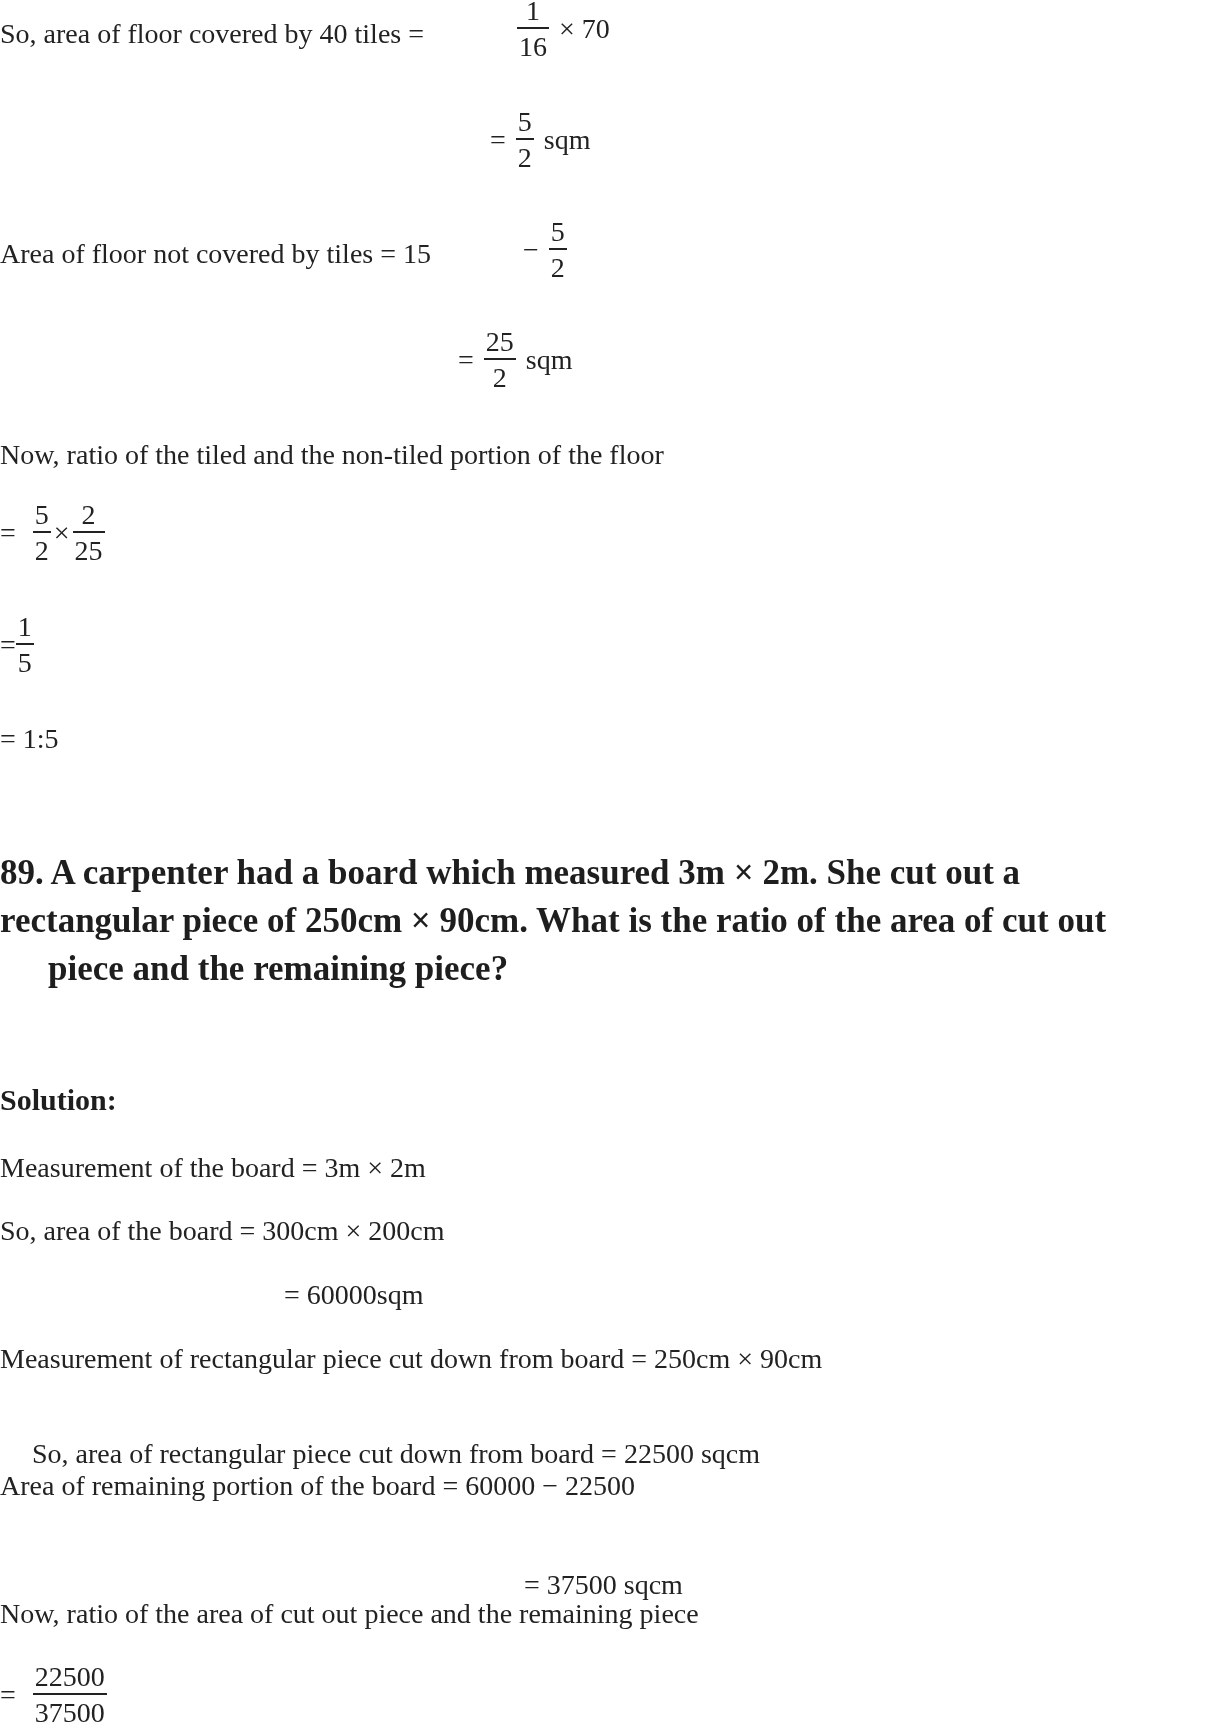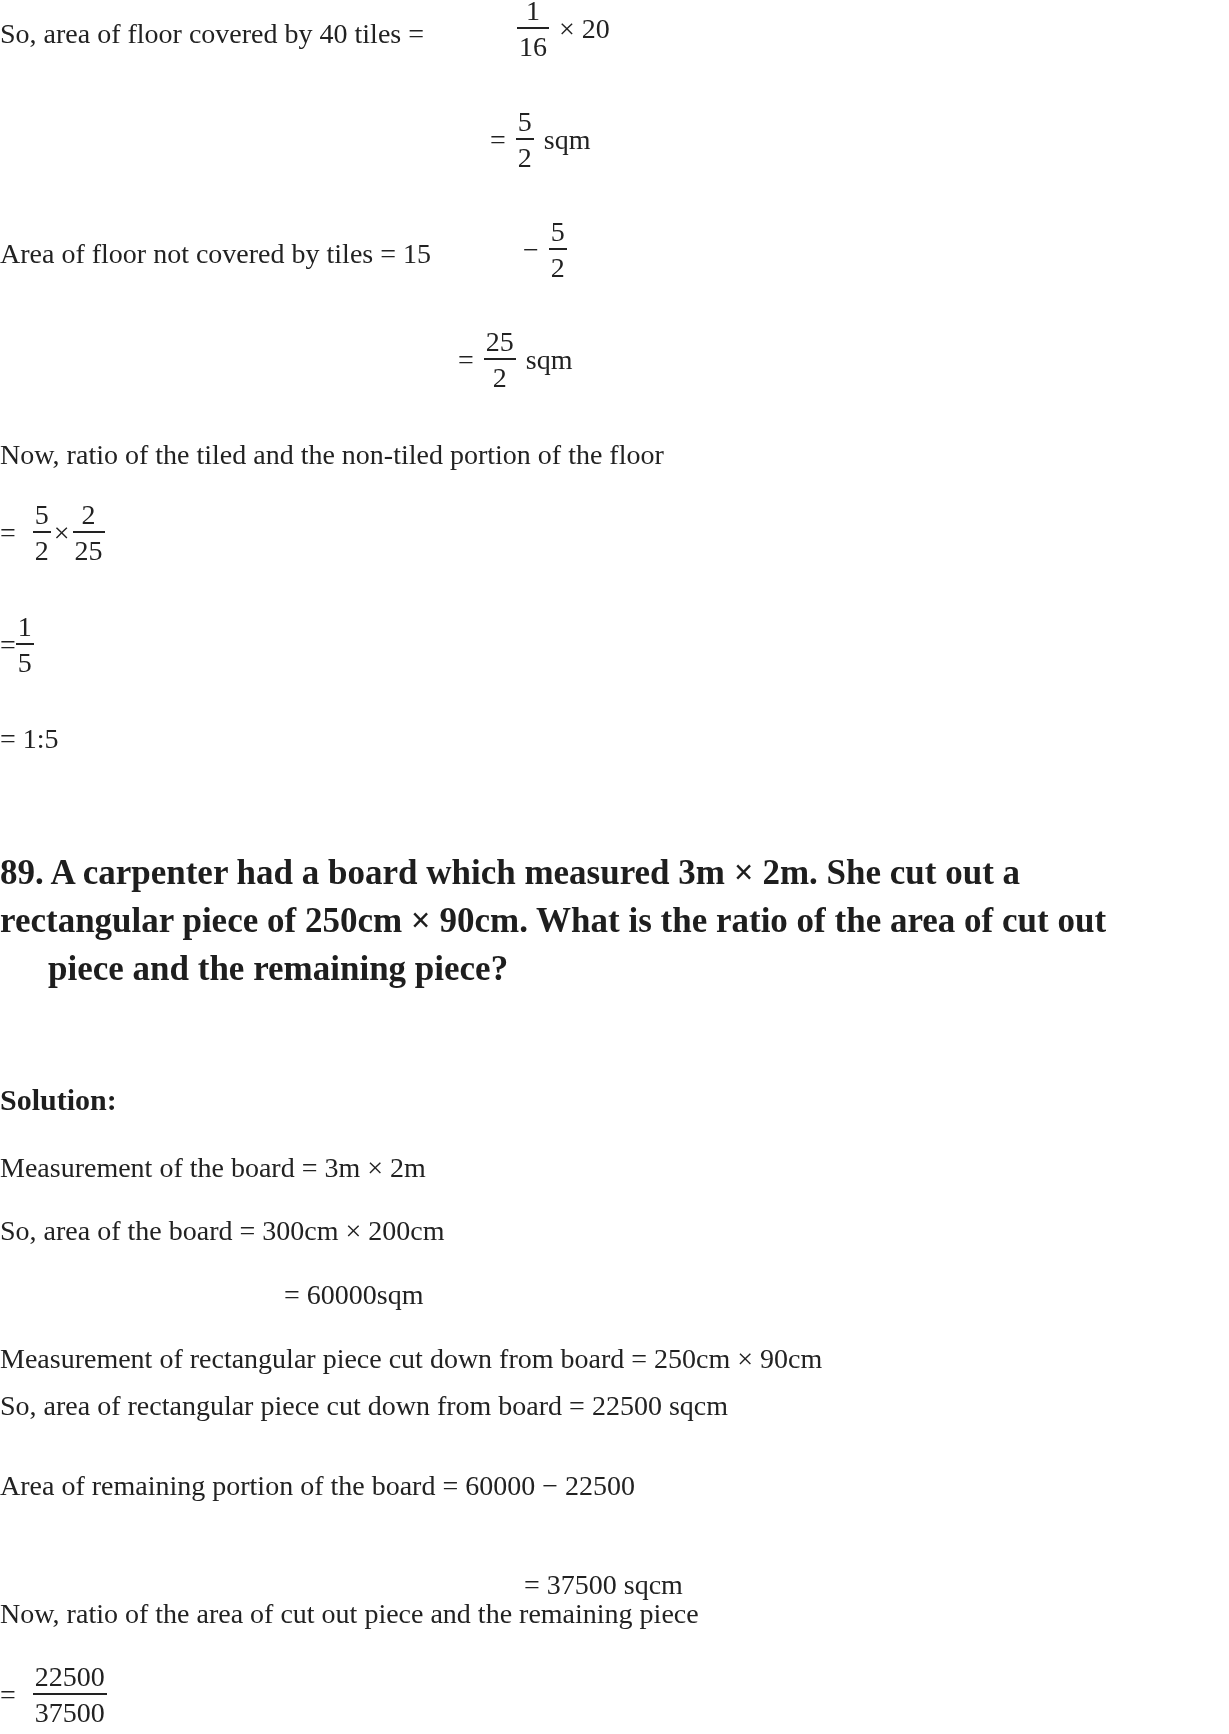--- a/index.html
+++ b/index.html
@@ -20,21 +20,21 @@
 
   <div class="ln" style="top:20px;">
     <span>So, area of floor covered by 40 tiles =</span>
   </div>
   <div class="abs" style="left:514px; top:-4px;">
     <span class="frac">
       <span class="num">1</span>
       <span class="bar"></span>
       <span class="den">16</span>
     </span>
-    <span style="vertical-align:middle;">× 20</span>
+    <span style="vertical-align:middle;">× 70</span>
   </div>
 
   <div class="abs" style="left:490px; top:107px;">
     <span style="vertical-align:middle;">=</span>
     <span class="frac">
       <span class="num">5</span>
       <span class="bar"></span>
       <span class="den">2</span>
     </span>
     <span style="vertical-align:middle;">sqm</span>
@@ -98,21 +98,21 @@
   <div class="q" style="top:951px;margin-left:48px;">piece and the remaining piece?</div>
 </div>
 
 <div>
   <div class="sol" style="top:1085px;">Solution:</div>
 
   <div class="ln" style="top:1154px;">Measurement of the board = 3m × 2m</div>
   <div class="ln" style="top:1217px;">So, area of the board = 300cm × 200cm</div>
   <div class="abs" style="left:284px; top:1281px;">= 60000sqm</div>
   <div class="ln" style="top:1345px;">Measurement of rectangular piece cut down from board = 250cm × 90cm</div>
-  <div class="ln" style="top:1392px;">So, area of rectangular piece cut down from board = 22500 sqcm</div>
+  <div class="ln" style="top:1440px;padding-left:32px;">So, area of rectangular piece cut down from board = 22500 sqcm</div>
   <div class="ln" style="top:1472px;">Area of remaining portion of the board = 60000  − 22500</div>
   <div class="abs" style="left:524px; top:1535px;margin-top:36px;">= 37500 sqcm</div>
   <div class="ln" style="top:1600px;">Now, ratio of the area of cut out piece and the remaining piece</div>
 
   <div class="abs" style="left:0px; top:1662px;">
     <span style="vertical-align:middle;">=</span>
     <span class="frac" style="margin-left:10px;">
       <span class="num">22500</span>
       <span class="bar"></span>
       <span class="den">37500</span>

